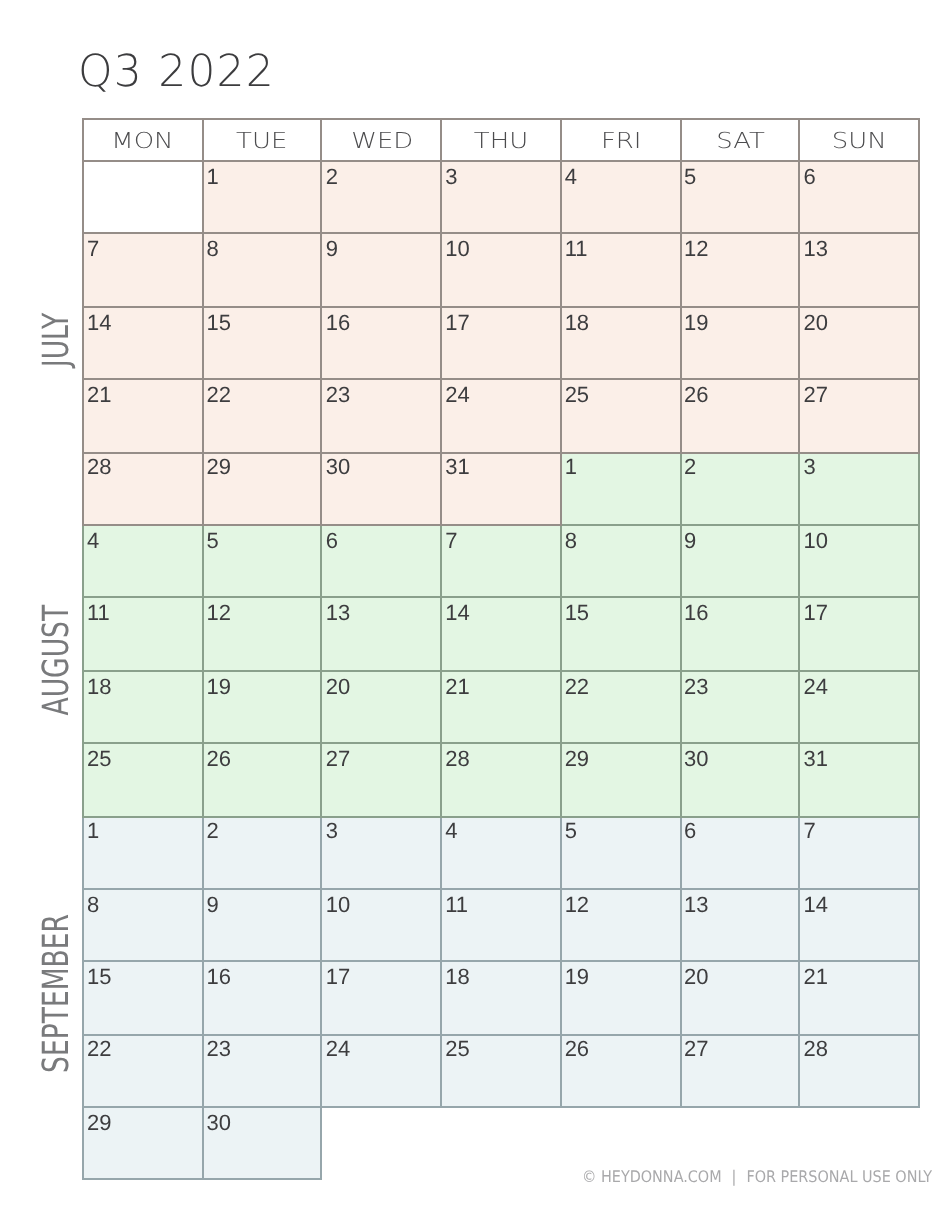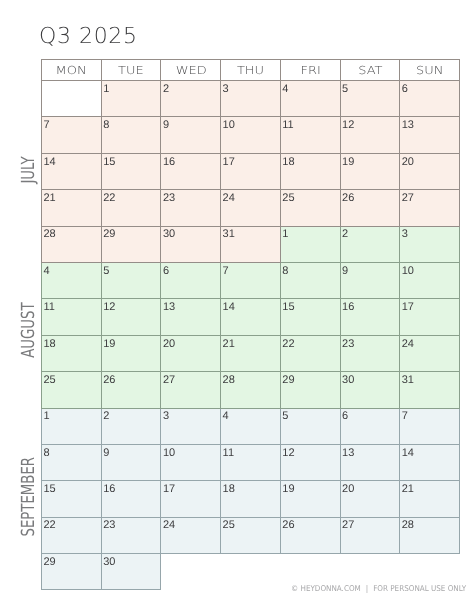--- a/index.html
+++ b/index.html
@@ -93,21 +93,21 @@
   color:#a9a9ab;
   white-space:nowrap;
 }
 #footer .sep{padding:0 2.7px;}
 
 </style>
 </head>
 <body>
 
 <div id="page">
-  <div id="title">Q3 2025</div>
+  <div id="title">Q3 2022</div>
   <div id="grid">
     <table class="cal-table">
       <tbody>
           <tr class="wd-head">
         <th><span>MON</span></th>
         <th><span>TUE</span></th>
         <th><span>WED</span></th>
         <th><span>THU</span></th>
         <th><span>FRI</span></th>
         <th><span>SAT</span></th>

